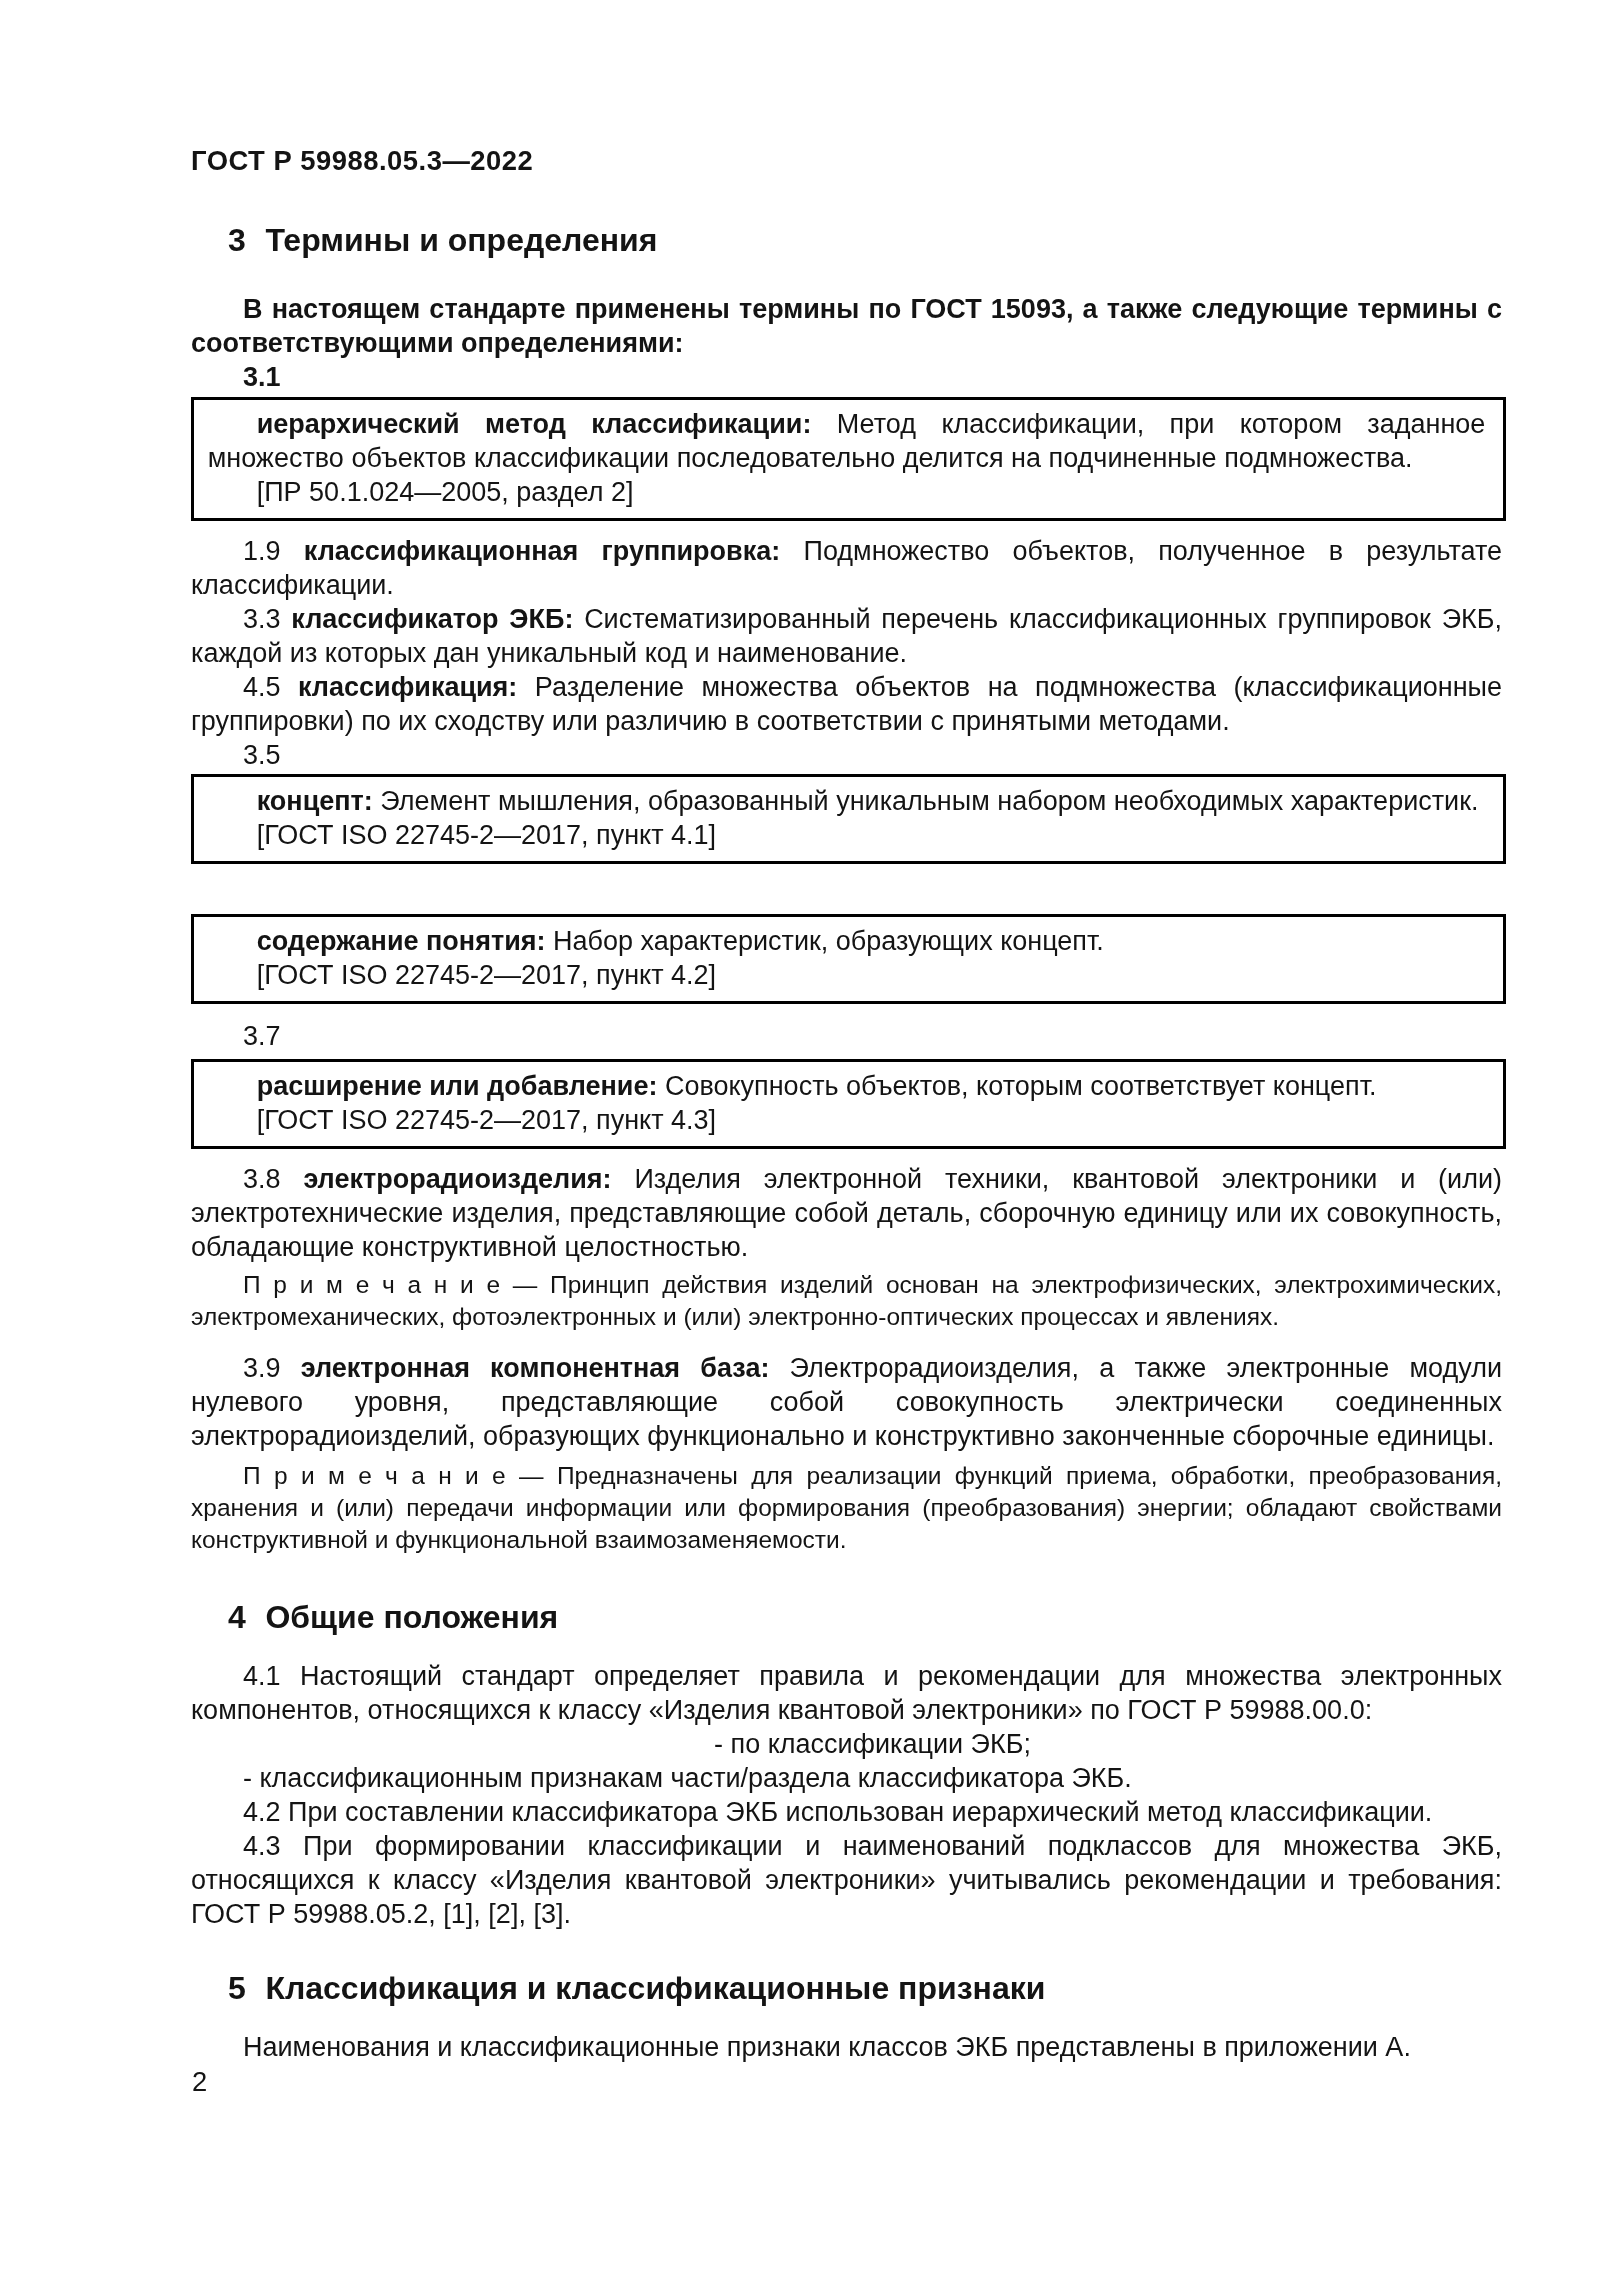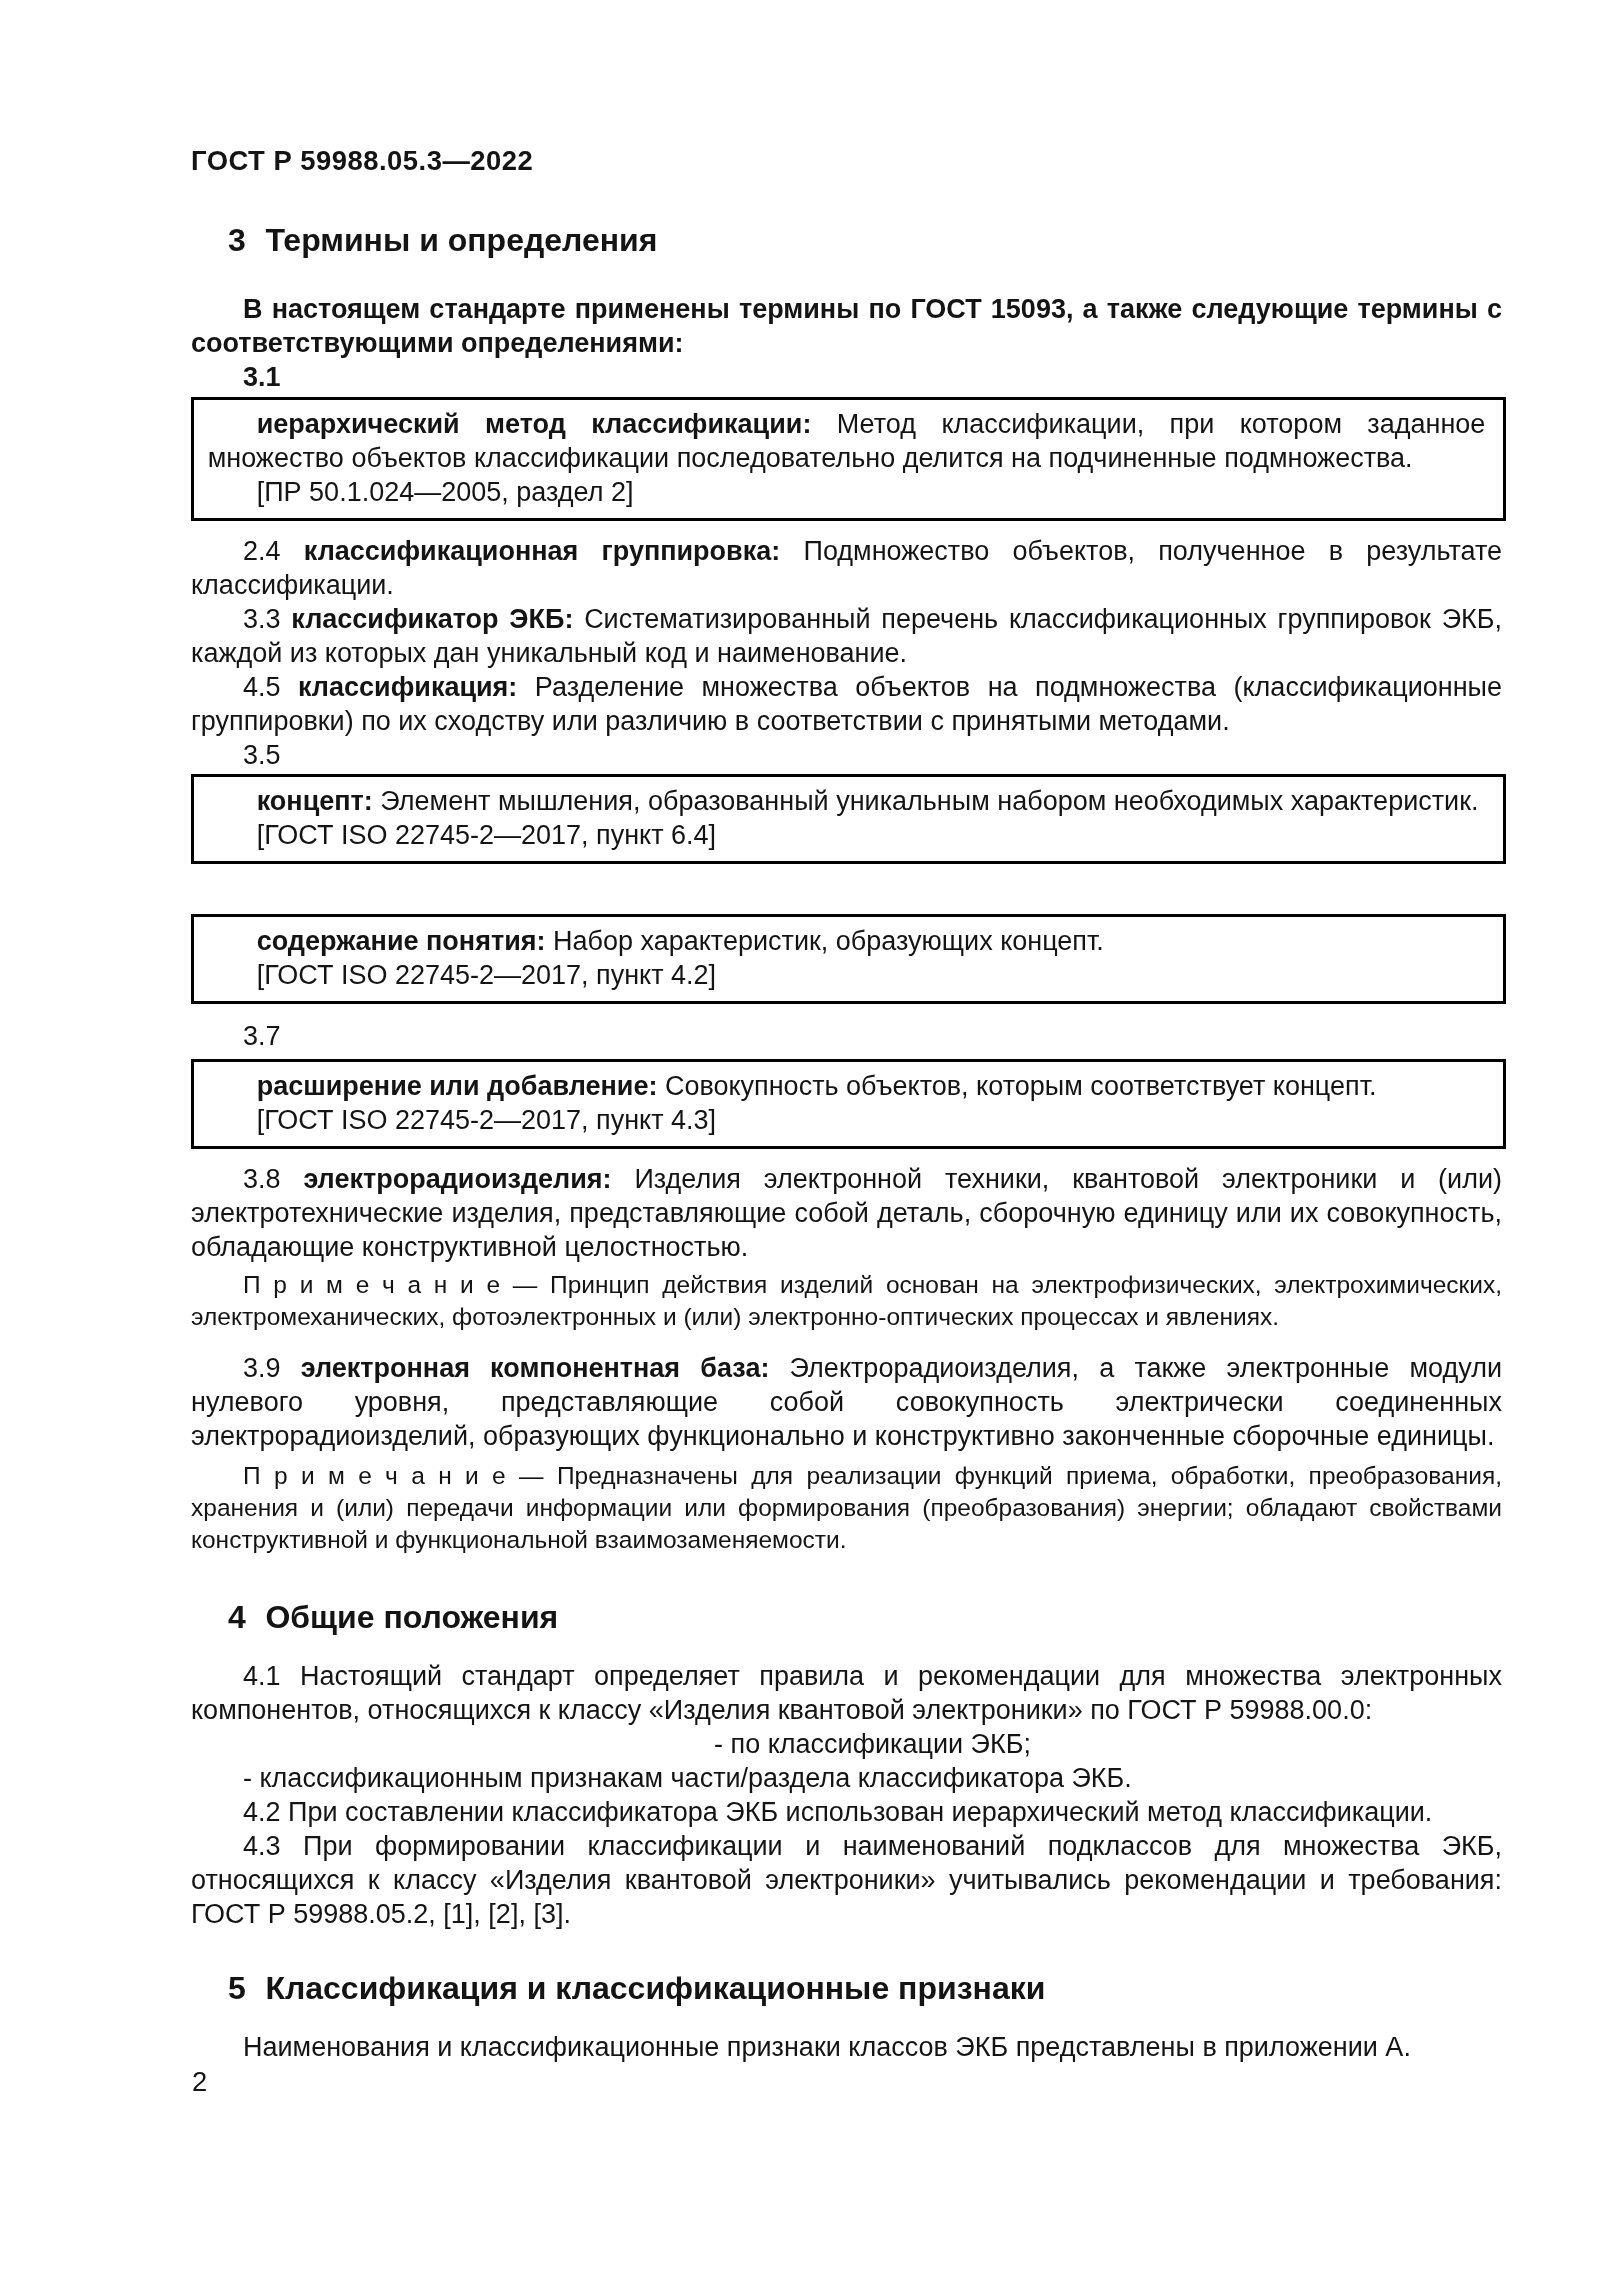--- a/index.html
+++ b/index.html
@@ -71,29 +71,29 @@
     <p><span>В настоящем стандарте применены термины по ГОСТ 15093, а также следующие термины с соответствующими определениями:</span></p>
     <p class="plain"><span>3.1</span></p>
   </div>
 
   <div class="defbox" style="top:397px;">
     <p><b>иерархический метод классификации:</b> <span>Метод классификации, при котором заданное множество объектов классификации последовательно делится на подчиненные подмножества.</span></p>
     <p style="text-align:left;">[ПР 50.1.024—2005, раздел 2]</p>
   </div>
 
   <div class="abs para" style="top:534px;">
-    <p><span>2.4</span> <b>классификационная группировка:</b> <span>Подмножество объектов, полученное в результате классификации.</span></p>
+    <p><span>1.9</span> <b>классификационная группировка:</b> <span>Подмножество объектов, полученное в результате классификации.</span></p>
     <p><span>3.3</span> <b>классификатор ЭКБ:</b> <span>Систематизированный перечень классификационных группировок ЭКБ, каждой из которых дан уникальный код и наименование.</span></p>
     <p><span>4.5</span> <b>классификация:</b> <span>Разделение множества объектов на подмножества (классификационные группировки) по их сходству или различию в соответствии с принятыми методами.</span></p>
     <p class="plain">3.5</p>
   </div>
 
   <div class="defbox" style="top:774px;">
     <p><b>концепт:</b> <span>Элемент мышления, образованный уникальным набором необходимых характеристик.</span></p>
-    <p style="text-align:left;">[ГОСТ ISO 22745-2—2017, пункт 6.4]</p>
+    <p style="text-align:left;">[ГОСТ ISO 22745-2—2017, пункт 4.1]</p>
   </div>
 
 
   <div class="defbox" style="top:914px;">
     <p><b>содержание понятия:</b> <span>Набор характеристик, образующих концепт.</span></p>
     <p style="text-align:left;">[ГОСТ ISO 22745-2—2017, пункт 4.2]</p>
   </div>
 
   <div class="abs para plain" style="top:1019px;">
     <span>3.7</span>

